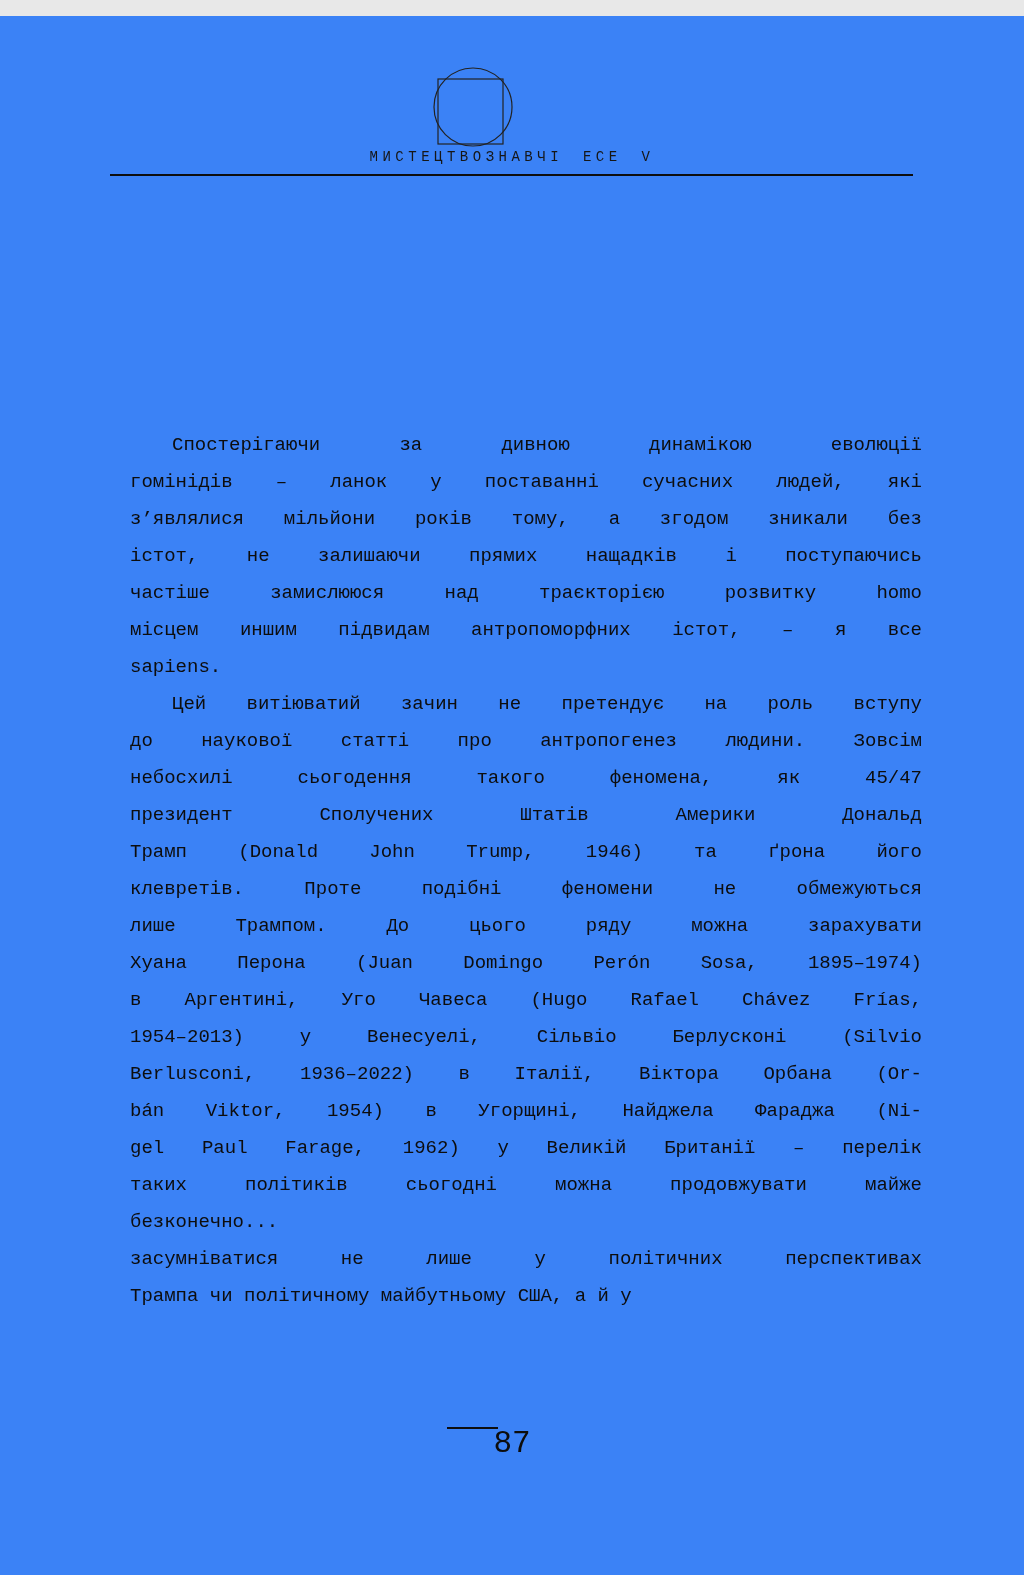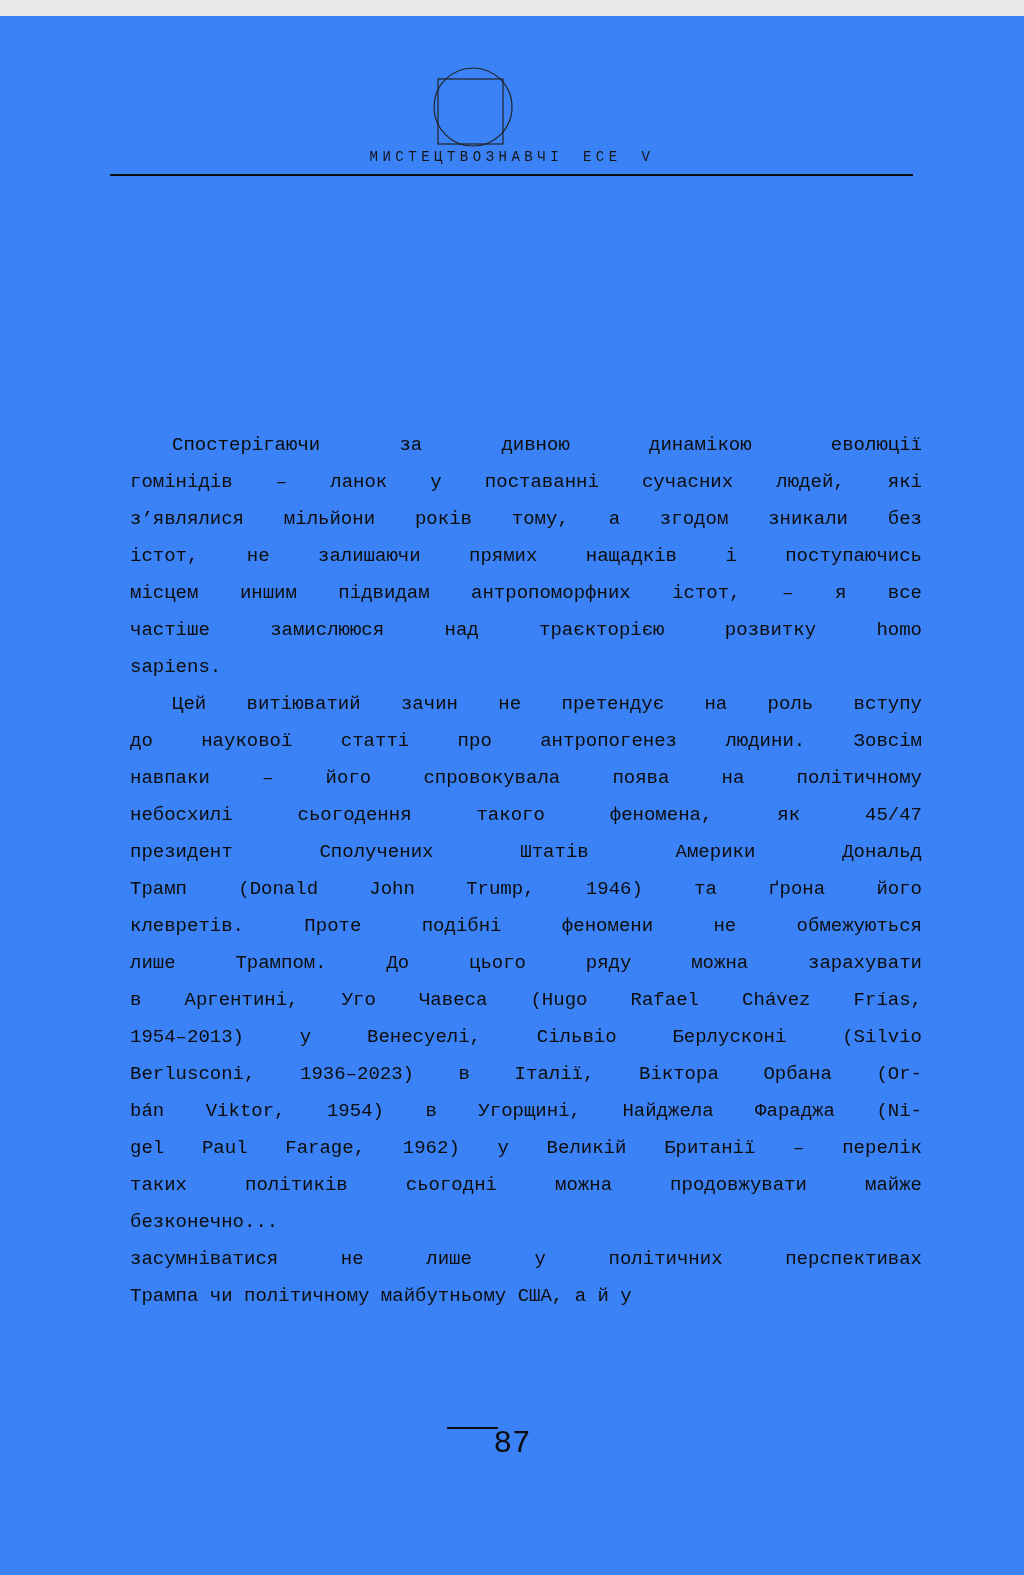--- a/index.html
+++ b/index.html
@@ -102,36 +102,36 @@
 
   <div class="header-rule"></div>
 
 
   <div class="article-body">
       <div class="paragraph">
         <div class="line para-start">Спостерігаючи за дивною динамікою еволюції</div>
         <div class="line">гомінідів – ланок у поставанні сучасних людей, які</div>
         <div class="line">з’являлися мільйони років тому, а згодом зникали без</div>
         <div class="line">істот, не залишаючи прямих нащадків і поступаючись</div>
+        <div class="line">частіше замислююся над траєкторією розвитку homo</div>
         <div class="line">місцем иншим підвидам антропоморфних істот, – я все</div>
-        <div class="line">частіше замислююся над траєкторією розвитку homo</div>
         <div class="line para-end">sapiens.</div>
       </div>
       <div class="paragraph">
         <div class="line para-start">Цей витіюватий зачин не претендує на роль вступу</div>
         <div class="line">до наукової статті про антропогенез людини. Зовсім</div>
-        <div class="line">навпаки – його спровокувала поява на політичному</div>
         <div class="line">небосхилі сьогодення такого феномена, як 45/47</div>
         <div class="line">президент Сполучених Штатів Америки Дональд</div>
         <div class="line">Трамп (Donald John Trump, 1946) та ґрона його</div>
         <div class="line">клевретів. Проте подібні феномени не обмежуються</div>
         <div class="line">лише Трампом. До цього ряду можна зарахувати</div>
+        <div class="line">Хуана Перона (Juan Domingo Perón Sosa, 1895–1974)</div>
         <div class="line">в Аргентині, Уго Чавеса (Hugo Rafael Chávez Frías,</div>
         <div class="line">1954–2013) у Венесуелі, Сільвіо Берлусконі (Silvio</div>
-        <div class="line">Berlusconi, 1936–2023) в Італії, Віктора Орбана (Or-</div>
+        <div class="line">Berlusconi, 1936–2022) в Італії, Віктора Орбана (Or-</div>
         <div class="line">bán Viktor, 1954) в Угорщині, Найджела Фараджа (Ni-</div>
         <div class="line">gel Paul Farage, 1962) у Великій Британії – перелік</div>
         <div class="line">таких політиків сьогодні можна продовжувати майже</div>
         <div class="line para-end">безконечно...</div>
       </div>
       <div class="paragraph">
         <div class="line">засумніватися не лише у політичних перспективах</div>
         <div class="line para-end">Трампа чи політичному майбутньому США, а й у</div>
       </div>
     </div>

